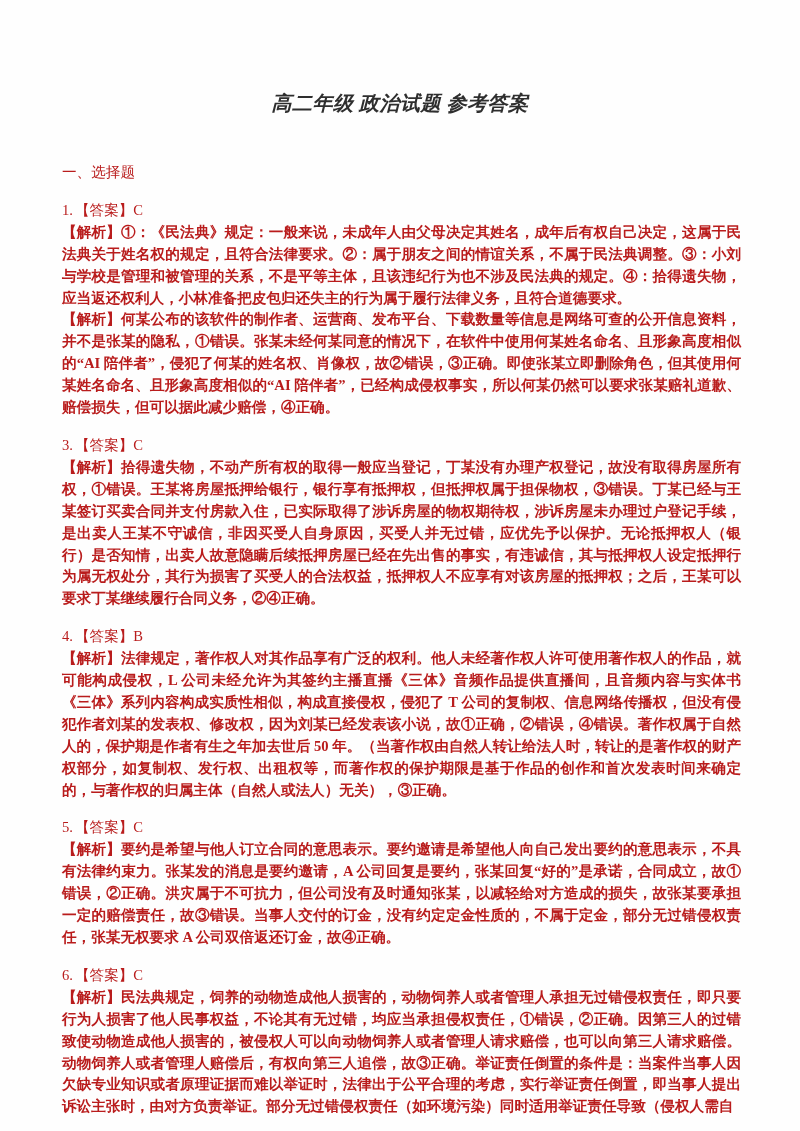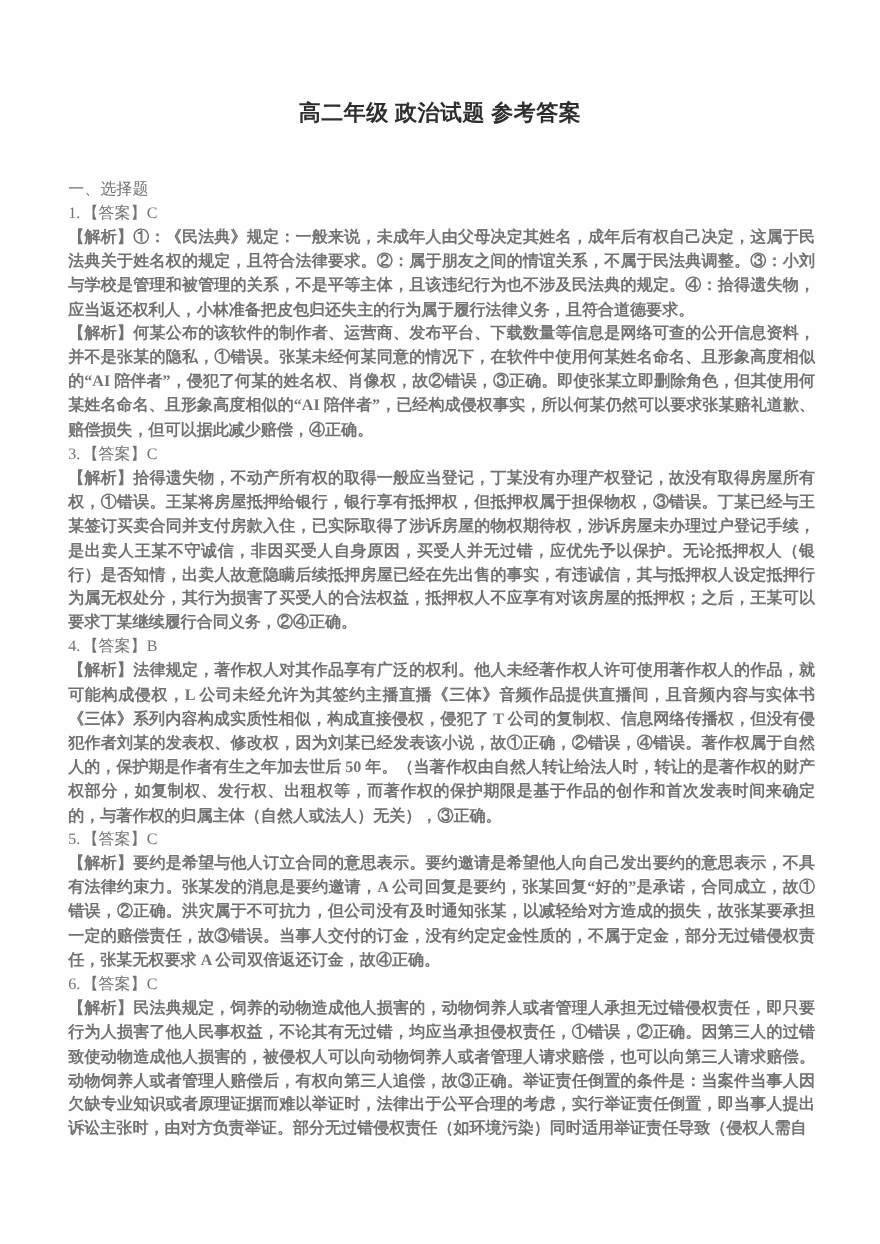--- a/index.html
+++ b/index.html
@@ -19,33 +19,35 @@
     background: #fefefe;
     padding-top: 90px;
   }
   .doc-title {
     text-align: center;
     font-size: 20px;
     font-weight: bold;
     color: #2e2e2e;
     letter-spacing: 0.5px;
     line-height: 26px;
+    font-style: italic;
   }
   .content {
     width: 679px;
     margin: 46px auto 0 62px;
     font-size: 14.6px;
     line-height: 21.9px;
-    color: #737373;
+    color: #b91c1c;
   }
   .section-heading {
     margin-bottom: 0;
   }
   .answer-line {
     white-space: nowrap;
+    margin-top: 16px;
   }
   .answer-line .q-num {
     margin-right: 2px;
   }
   .analysis {
     text-align: justify;
     text-justify: inter-ideograph;
     font-weight: bold;
   }
   p { margin: 0; }

